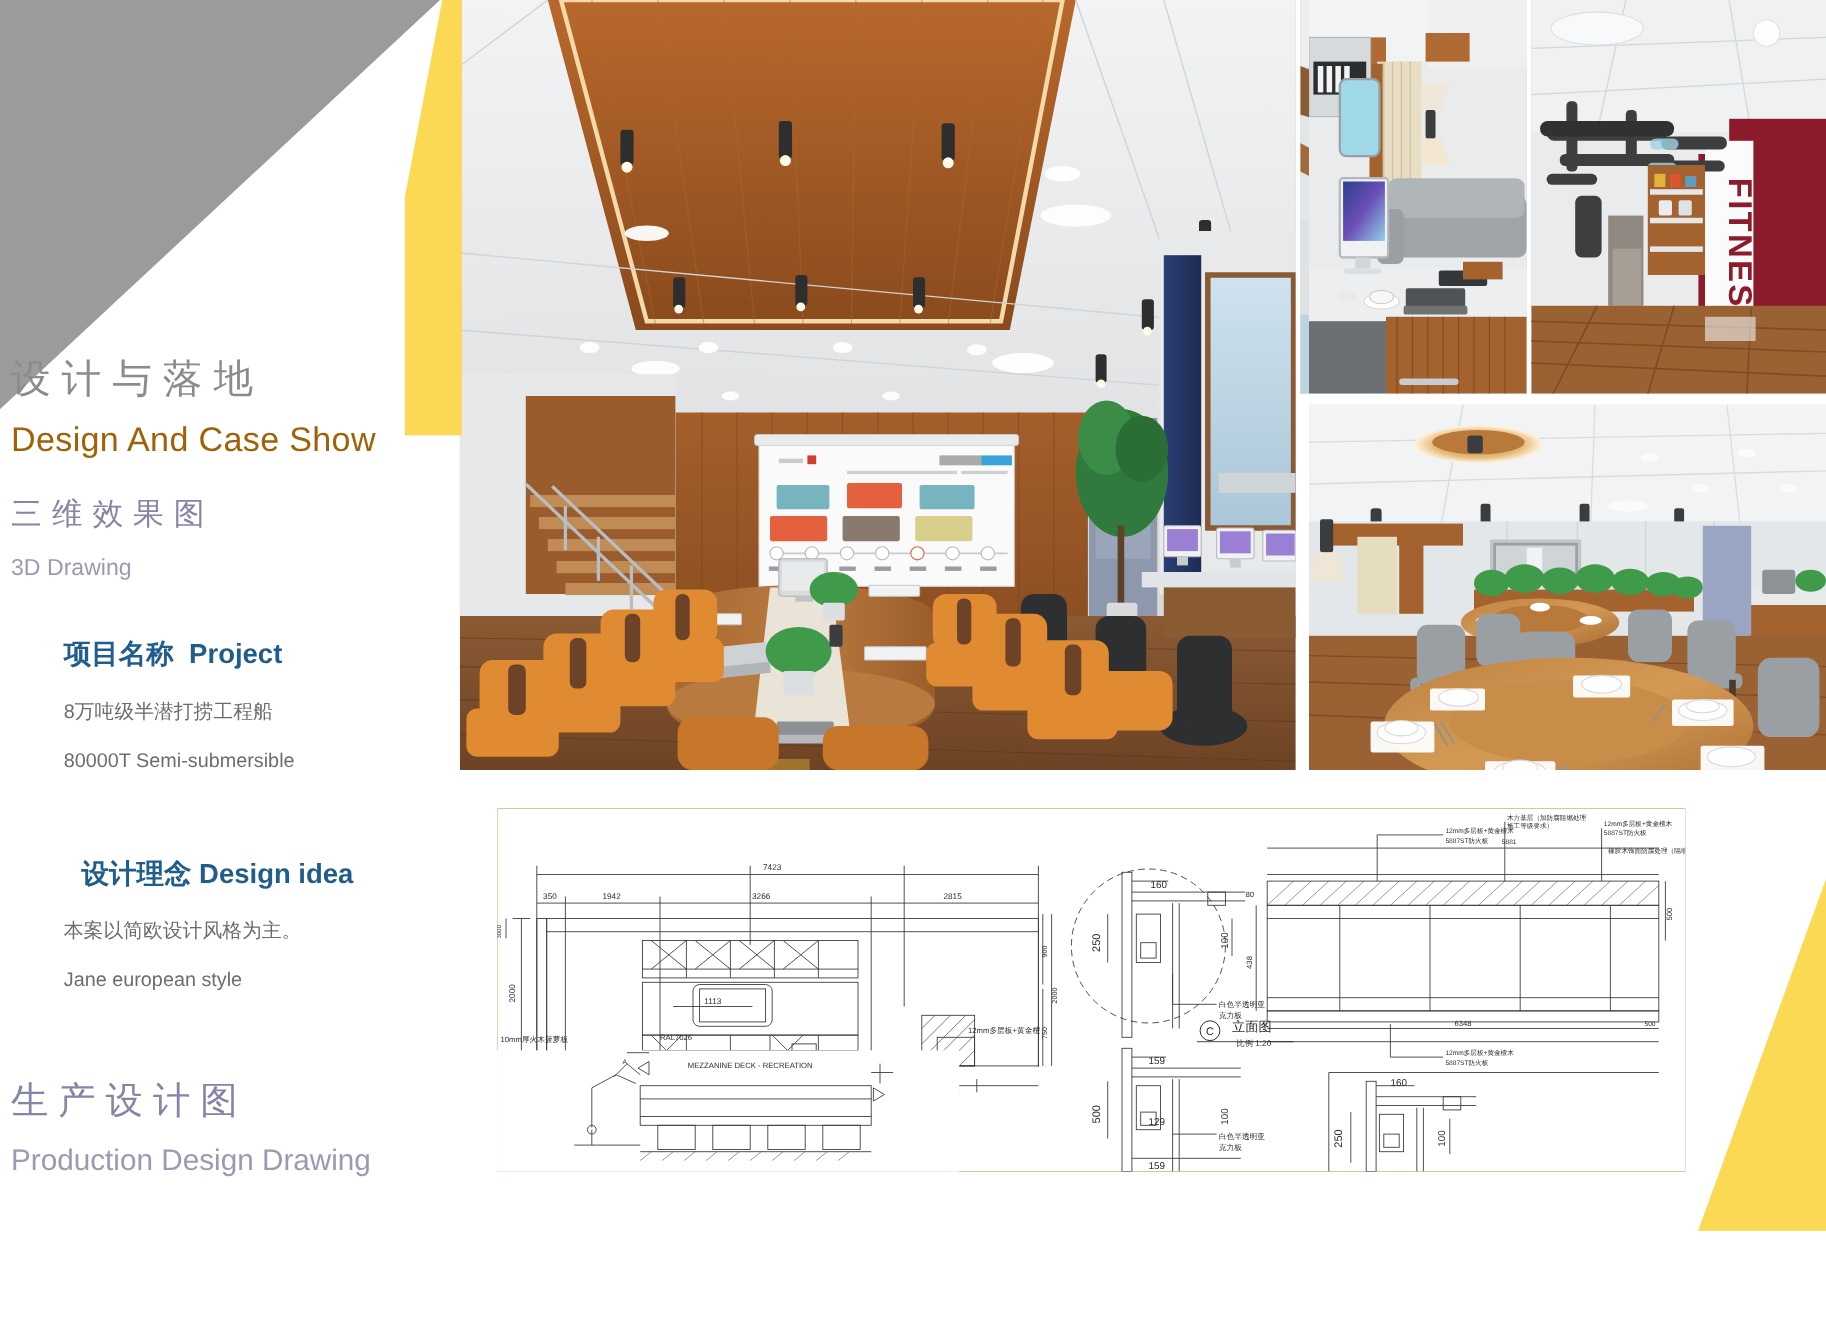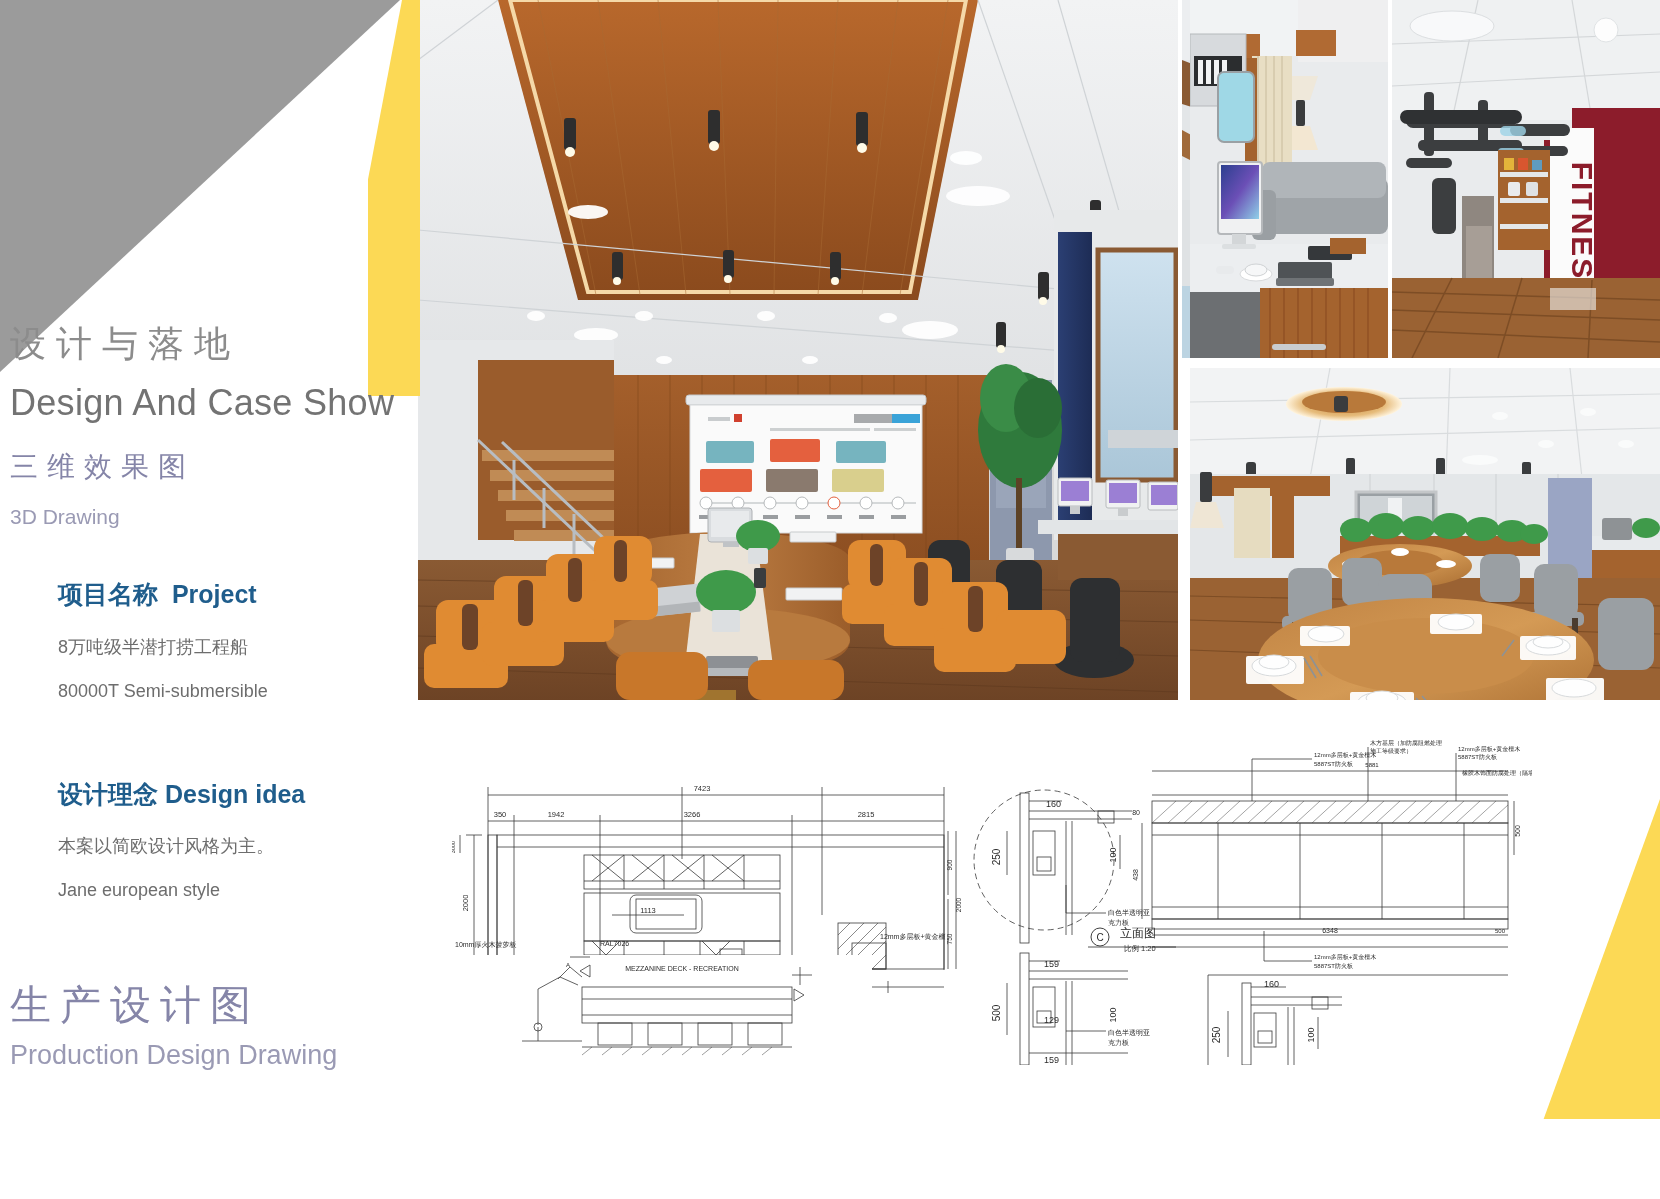--- a/index.html
+++ b/index.html
@@ -15,31 +15,31 @@
   .yellow-mask{position:absolute;left:330px;top:0;width:100px;height:400px;background:#fff;
      clip-path:polygon(0 0, 72px 0, 0 380px);z-index:1;}
   .yellow-br{position:absolute;right:0;bottom:70px;width:120px;height:330px;
      background:#fcd955;clip-path:polygon(100% 0,100% 100%,0 100%);z-index:0;}
   .white-br-cover{position:absolute;right:0;bottom:0;width:130px;height:80px;background:#fff;z-index:3;}
 
   
   .left-col{position:absolute;left:0;top:0;width:420px;height:1011px;z-index:5;}
   .t-cn-main{position:absolute;left:10px;top:320px;font-size:36px;letter-spacing:10px;
      color:#8c8c8c;font-weight:400;}
-  .t-en-main{position:absolute;left:10px;top:382px;font-size:36px;color:#737373;
+  .t-en-main{position:absolute;left:10px;top:382px;font-size:31px;color:#a16207;
      font-weight:400;letter-spacing:0.3px;}
   .t-cn-sub{position:absolute;left:10px;top:448px;font-size:28px;letter-spacing:9px;
      color:#8585a8;font-weight:400;}
   .t-en-sub{position:absolute;left:10px;top:505px;font-size:21px;color:#9a9ab4;font-weight:400;}
 
   .blk{position:absolute;left:58px;}
   .h-blue{color:#1f5d8c;font-size:25px;font-weight:700;}
   .body-txt{color:#6d6d6d;font-size:18px;line-height:44px;font-weight:400;}
 
-  .t-cn-prod{position:absolute;left:10px;top:978px;font-size:41px;letter-spacing:9px;
+  .t-cn-prod{position:absolute;left:10px;top:978px;font-size:34px;letter-spacing:9px;
      color:#8585a8;font-weight:400;}
   .t-en-prod{position:absolute;left:10px;top:1040px;font-size:27px;color:#9a9ab4;font-weight:400;}
 
   
   .photo{position:absolute;overflow:hidden;background:#d9d9d9;}
   .ph-main{left:418px;top:0;width:760px;height:700px;}
   .ph-stair{left:1182px;top:0;width:52px;height:358px;}
   .ph-cabin{left:1190px;top:0;width:198px;height:358px;}
   .ph-fit{left:1392px;top:0;width:268px;height:358px;}
   .ph-dining{left:1190px;top:368px;width:470px;height:332px;}
@@ -68,21 +68,21 @@
   <div class="t-en-main">Design And Case Show</div>
   <div class="t-cn-sub">三维效果图</div>
   <div class="t-en-sub">3D Drawing</div>
 
   <div class="blk" style="top:578px;">
     <span class="h-blue">项目名称</span><span class="h-blue lat">&nbsp;&nbsp;</span><span class="h-blue lat">Project</span>
   </div>
   <div class="blk body-txt" style="top:625px;">8万吨级半潜打捞工程船</div>
   <div class="blk body-txt" style="top:669px;">80000T Semi-submersible</div>
 
-  <div class="blk" style="top:778px;">
+  <div class="blk" style="top:778px;margin-left:16px;">
     <span class="h-blue">设计理念</span><span class="h-blue lat">&nbsp;</span><span class="h-blue lat">Design idea</span>
   </div>
   <div class="blk body-txt" style="top:824px;">本案以简欧设计风格为主。</div>
   <div class="blk body-txt" style="top:868px;">Jane european style</div>
 
   <div class="t-cn-prod">生产设计图</div>
   <div class="t-en-prod">Production Design Drawing</div>
 </div>
 
 <div class="photo ph-main">

